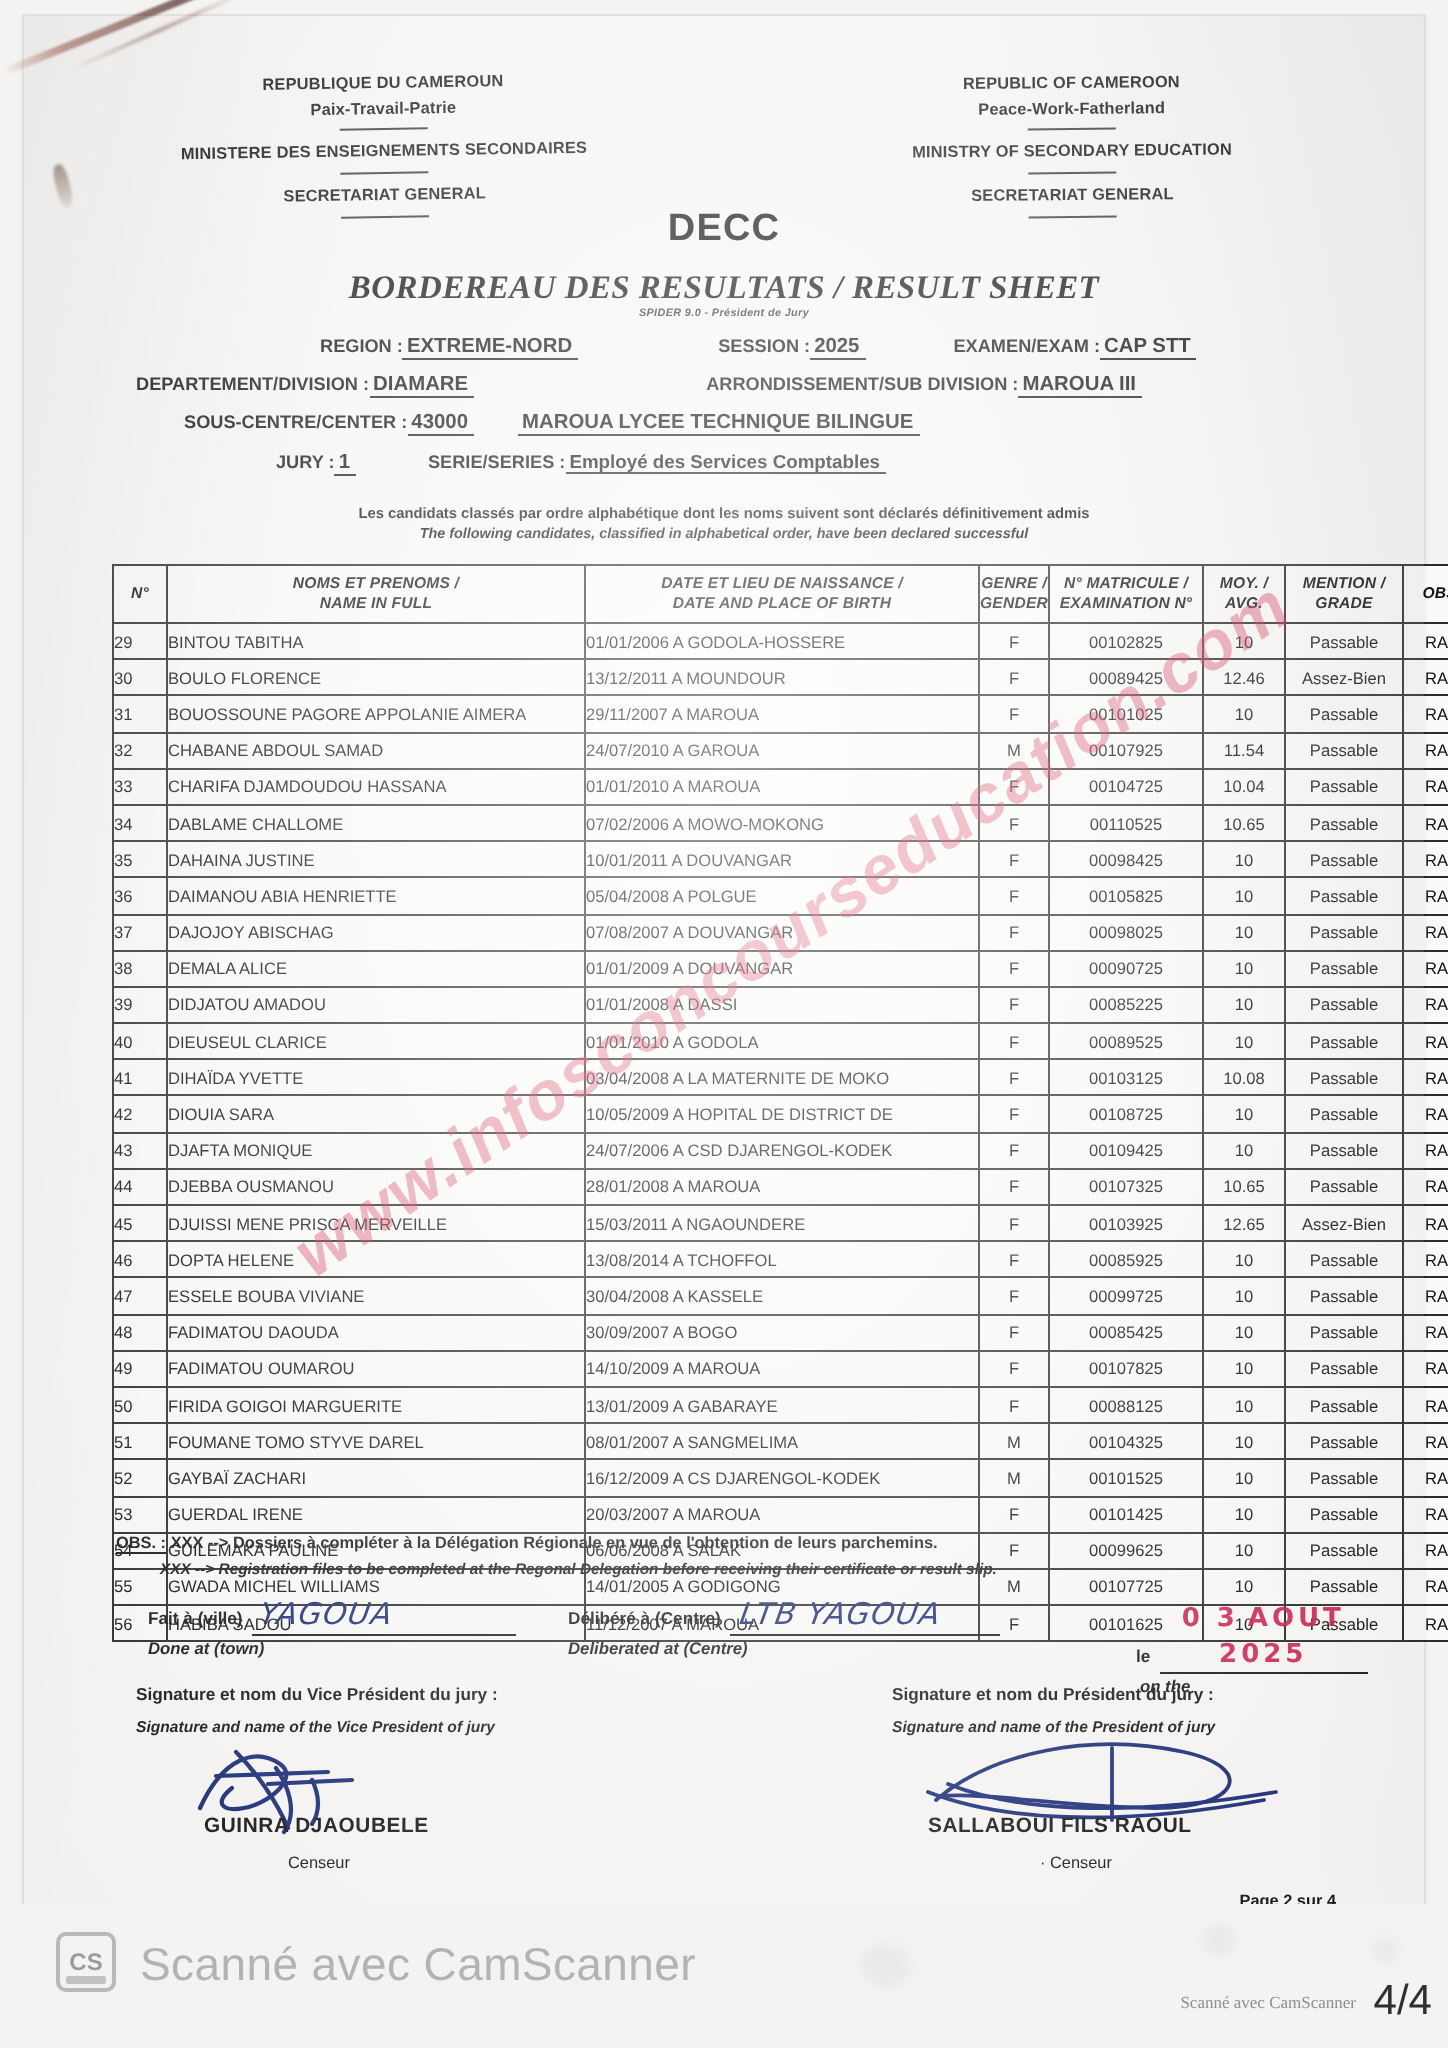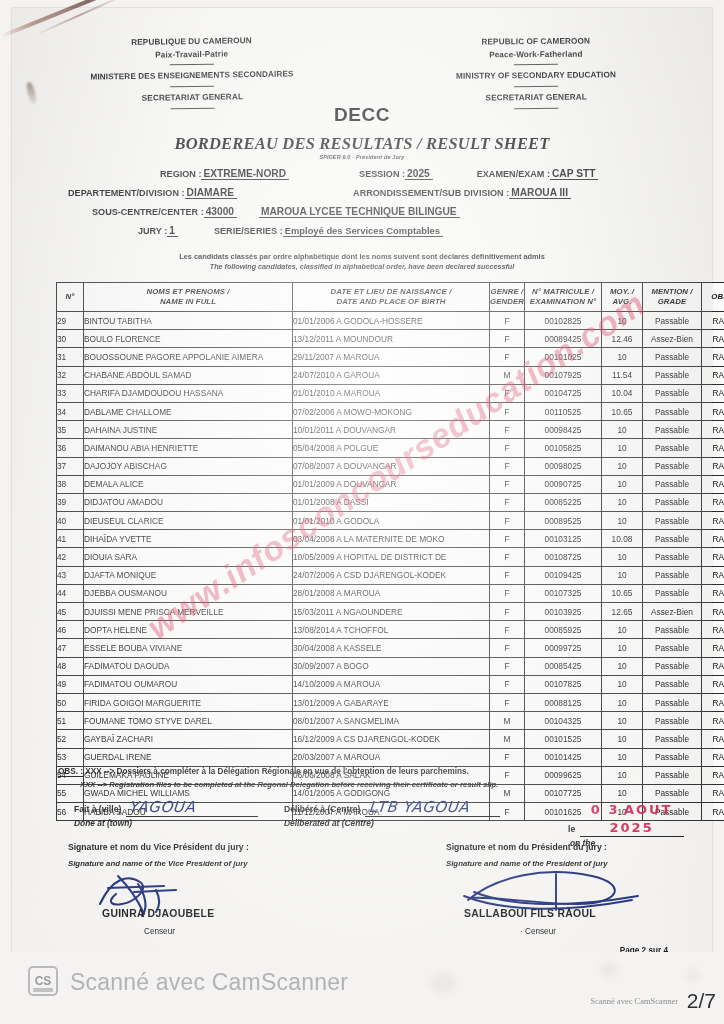--- a/index.html
+++ b/index.html
@@ -772,15 +772,15 @@
   </div>
 
   <div class="cs-bar"></div>
   <div class="ghost-blob" style="left:430px; top:972px; width:26px; height:22px;"></div>
   <div class="ghost-blob" style="left:600px; top:962px; width:18px; height:16px;"></div>
   <div class="ghost-blob" style="left:686px; top:968px; width:14px; height:14px;"></div>
 
   <div class="cs-logo">CS</div>
   <div class="cs-text">Scanné avec CamScanner</div>
   <div class="cs-small">Scanné avec CamScanner</div>
-  <div class="cs-pg">2/7</div>
+  <div class="cs-pg">4/4</div>
 
 </div>
 
 </body></html>

